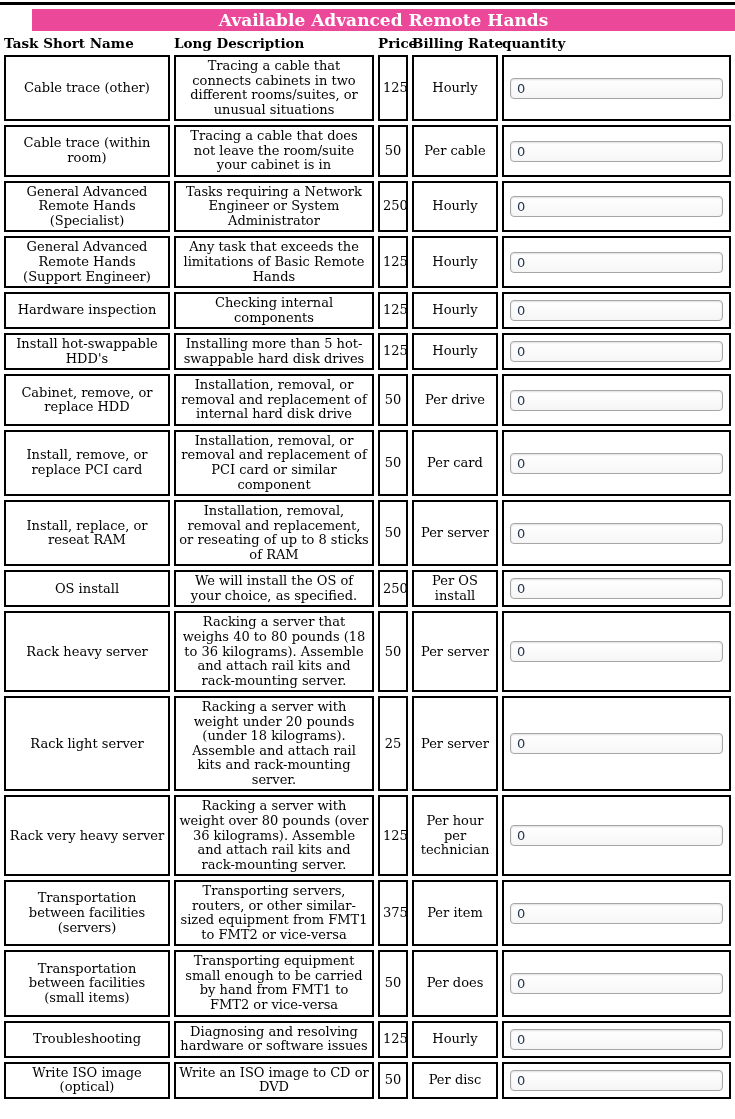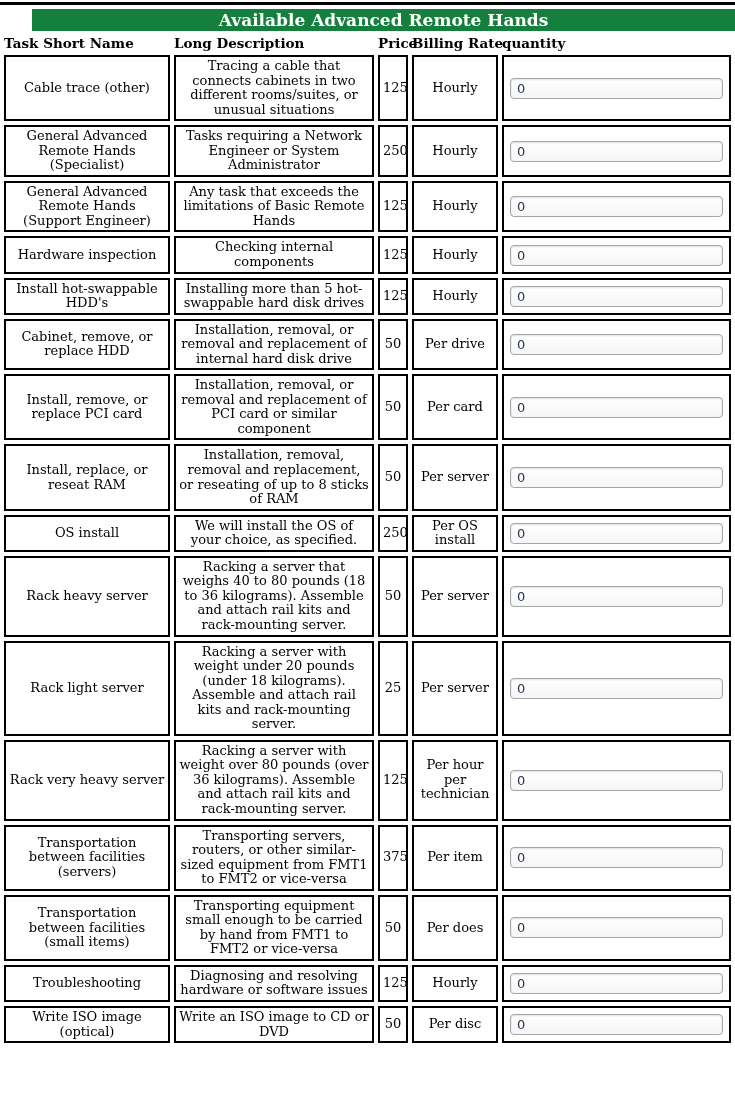--- a/index.html
+++ b/index.html
@@ -80,21 +80,21 @@
     color: #26354f;
     text-align: left;
   }
 </style>
 </head>
 <body>
 
 <div class="page">
   <div class="top-rule"></div>
 
-  <div class="title-bar" style="background: #15803d; color: rgb(255, 255, 255); margin-left: 32px;">Available Advanced Remote Hands</div>
+  <div class="title-bar" style="background: #ec4899; color: rgb(255, 255, 255); margin-left: 32px;">Available Advanced Remote Hands</div>
 
   <table class="rh-table">
     <colgroup>
       <col class="c-name">
       <col class="c-desc">
       <col class="c-price">
       <col class="c-rate">
       <col class="c-qty">
     </colgroup>
     <thead>
@@ -111,20 +111,29 @@
   <tr>
     <td class="name-cell">Cable trace (other)</td>
     <td class="desc-cell">Tracing a cable that connects cabinets in two different rooms/suites, or unusual situations</td>
     <td class="price-cell">125</td>
     <td class="rate-cell">Hourly</td>
     <td class="qty-cell">
       <input type="text" class="qty-input" value="0" style="">
     </td>
   </tr>
 
+  <tr>
+    <td class="name-cell">Cable trace (within room)</td>
+    <td class="desc-cell">Tracing a cable that does not leave the room/suite your cabinet is in</td>
+    <td class="price-cell">50</td>
+    <td class="rate-cell">Per cable</td>
+    <td class="qty-cell">
+      <input type="text" class="qty-input" value="0" style="">
+    </td>
+  </tr>
 
   <tr>
     <td class="name-cell">General Advanced Remote Hands (Specialist)</td>
     <td class="desc-cell">Tasks requiring a Network Engineer or System Administrator</td>
     <td class="price-cell">250</td>
     <td class="rate-cell">Hourly</td>
     <td class="qty-cell">
       <input type="text" class="qty-input" value="0" style="">
     </td>
   </tr>

